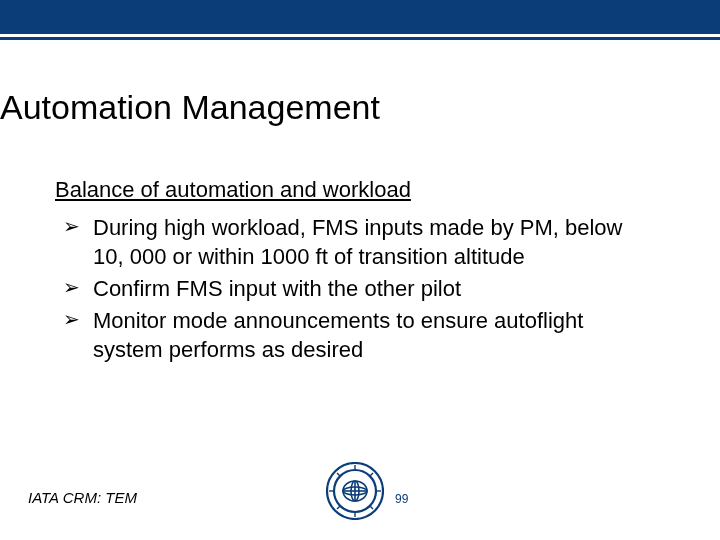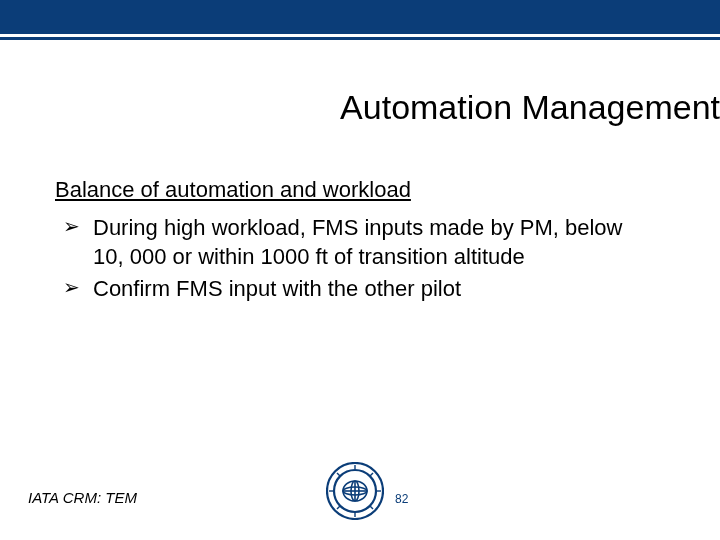--- a/index.html
+++ b/index.html
@@ -18,21 +18,21 @@
     height: 34px;
     background: #0b3d78;
   }
   .thin-line {
     width: 100%;
     height: 3px;
     background: #0b3d78;
     margin-top: 3px;
   }
   .title {
-    text-align: right;
+    text-align: left;
     font-size: 34px;
     font-weight: 400;
     margin-top: 48px;
     color: #000000;
   }
   .content {
     margin: 48px 55px 0 55px;
     font-size: 22px;
     line-height: 1.35;
   }
@@ -95,20 +95,21 @@
 <div class="top-band"></div>
 <div class="thin-line"></div>
 
 <div class="title">Automation Management</div>
 
 <div class="content">
   <p class="lead">Balance of automation and workload</p>
   <ul class="bullets">
     <li>During high workload, FMS inputs made by PM, below 10, 000 or within 1000 ft of transition altitude</li>
     <li>Confirm FMS input with the other pilot</li>
+    <li>Monitor mode announcements to ensure autoflight system performs as desired</li>
   </ul>
 </div>
 
 <div class="footer">
   <div class="footer-left">IATA CRM: TEM</div>
 
   <div class="seal" aria-label="IATA">
     <svg viewBox="0 0 58 58">
       <circle cx="29" cy="29" r="28" fill="none" stroke="#0b3d78" stroke-width="2.2"></circle>
       <circle cx="29" cy="29" r="21" fill="none" stroke="#0b3d78" stroke-width="2.2"></circle>
@@ -123,14 +124,14 @@
         <line x1="3" y1="29" x2="7" y2="29"></line>
         <line x1="51" y1="29" x2="55" y2="29"></line>
         <line x1="11" y1="11" x2="14" y2="14"></line>
         <line x1="47" y1="11" x2="44" y2="14"></line>
         <line x1="11" y1="47" x2="14" y2="44"></line>
         <line x1="47" y1="47" x2="44" y2="44"></line>
       </g>
     </svg>
   </div>
 
-  <div class="footer-page">82</div>
+  <div class="footer-page">99</div>
 </div>
 
 </body></html>

